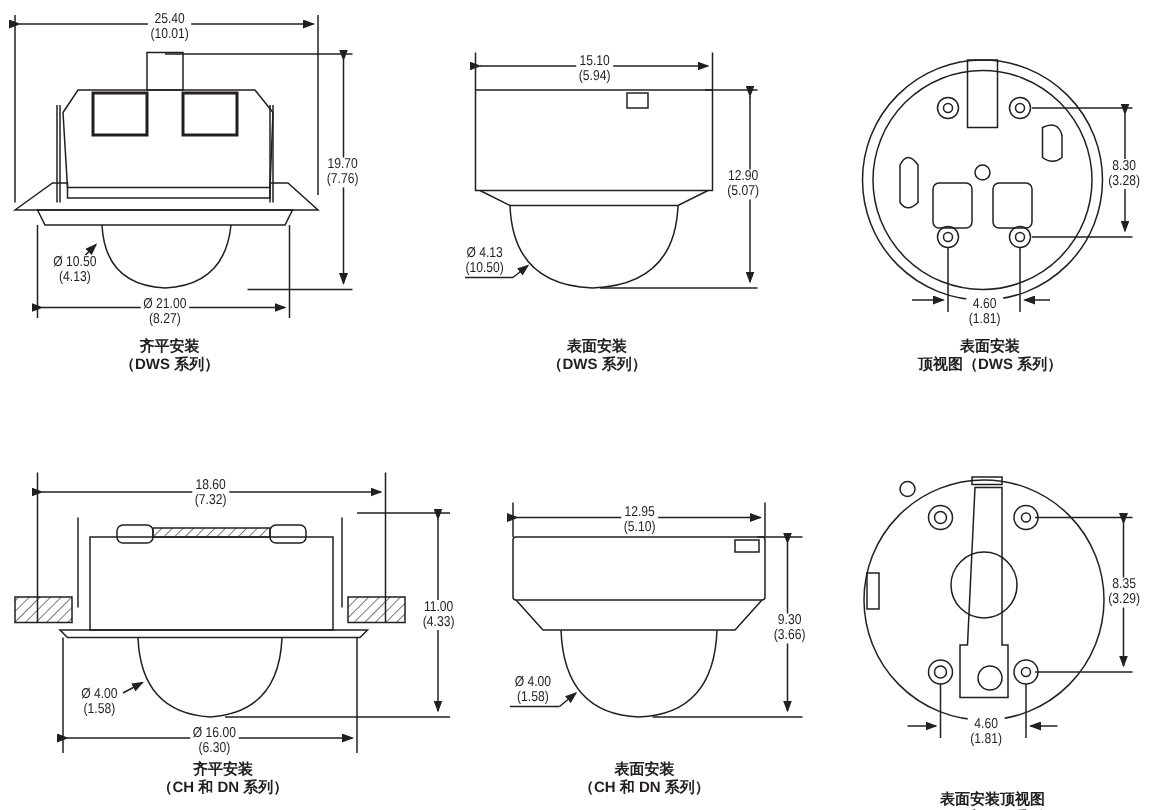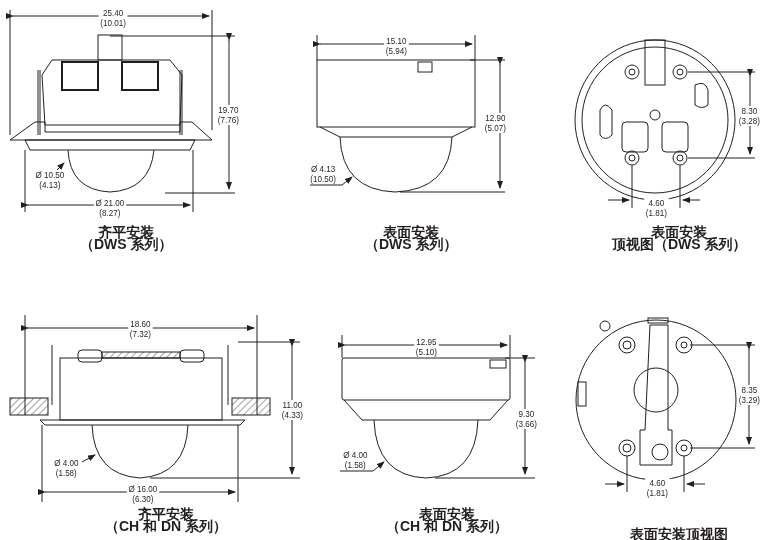--- a/index.html
+++ b/index.html
@@ -1,20 +1,20 @@
 <!DOCTYPE html>
 <html><head>
 <meta charset="utf-8">
 <style>
   html,body{margin:0;padding:0;background:#fff;}
   body{width:768px;height:540px;position:relative;overflow:hidden;font-family:"Liberation Sans","DejaVu Sans",sans-serif;color:#231f20;}
   svg{position:absolute;left:0;top:0;}
   .dim{position:absolute;font-size:9.5px;line-height:10px;text-align:center;background:#fff;padding:0 2px;white-space:nowrap;transform:scaleX(0.85);transform-origin:center;}
   .dim span{display:block;}
-  .cap{position:absolute;font-size:14px;font-weight:bold;text-align:center;line-height:12px;white-space:nowrap;}
+  .cap{position:absolute;font-size:10px;font-weight:bold;text-align:center;line-height:12px;white-space:nowrap;}
   .cap span{display:block;}
 </style>
 </head>
 <body>
 
 <svg width="768" height="540" viewBox="0 0 768 540">
   <defs>
     <marker id="ah" markerWidth="8" markerHeight="6" refX="7" refY="3" orient="auto">
       <path d="M0,0 L8,3 L0,6 z" fill="#231f20"></path>
     </marker>

